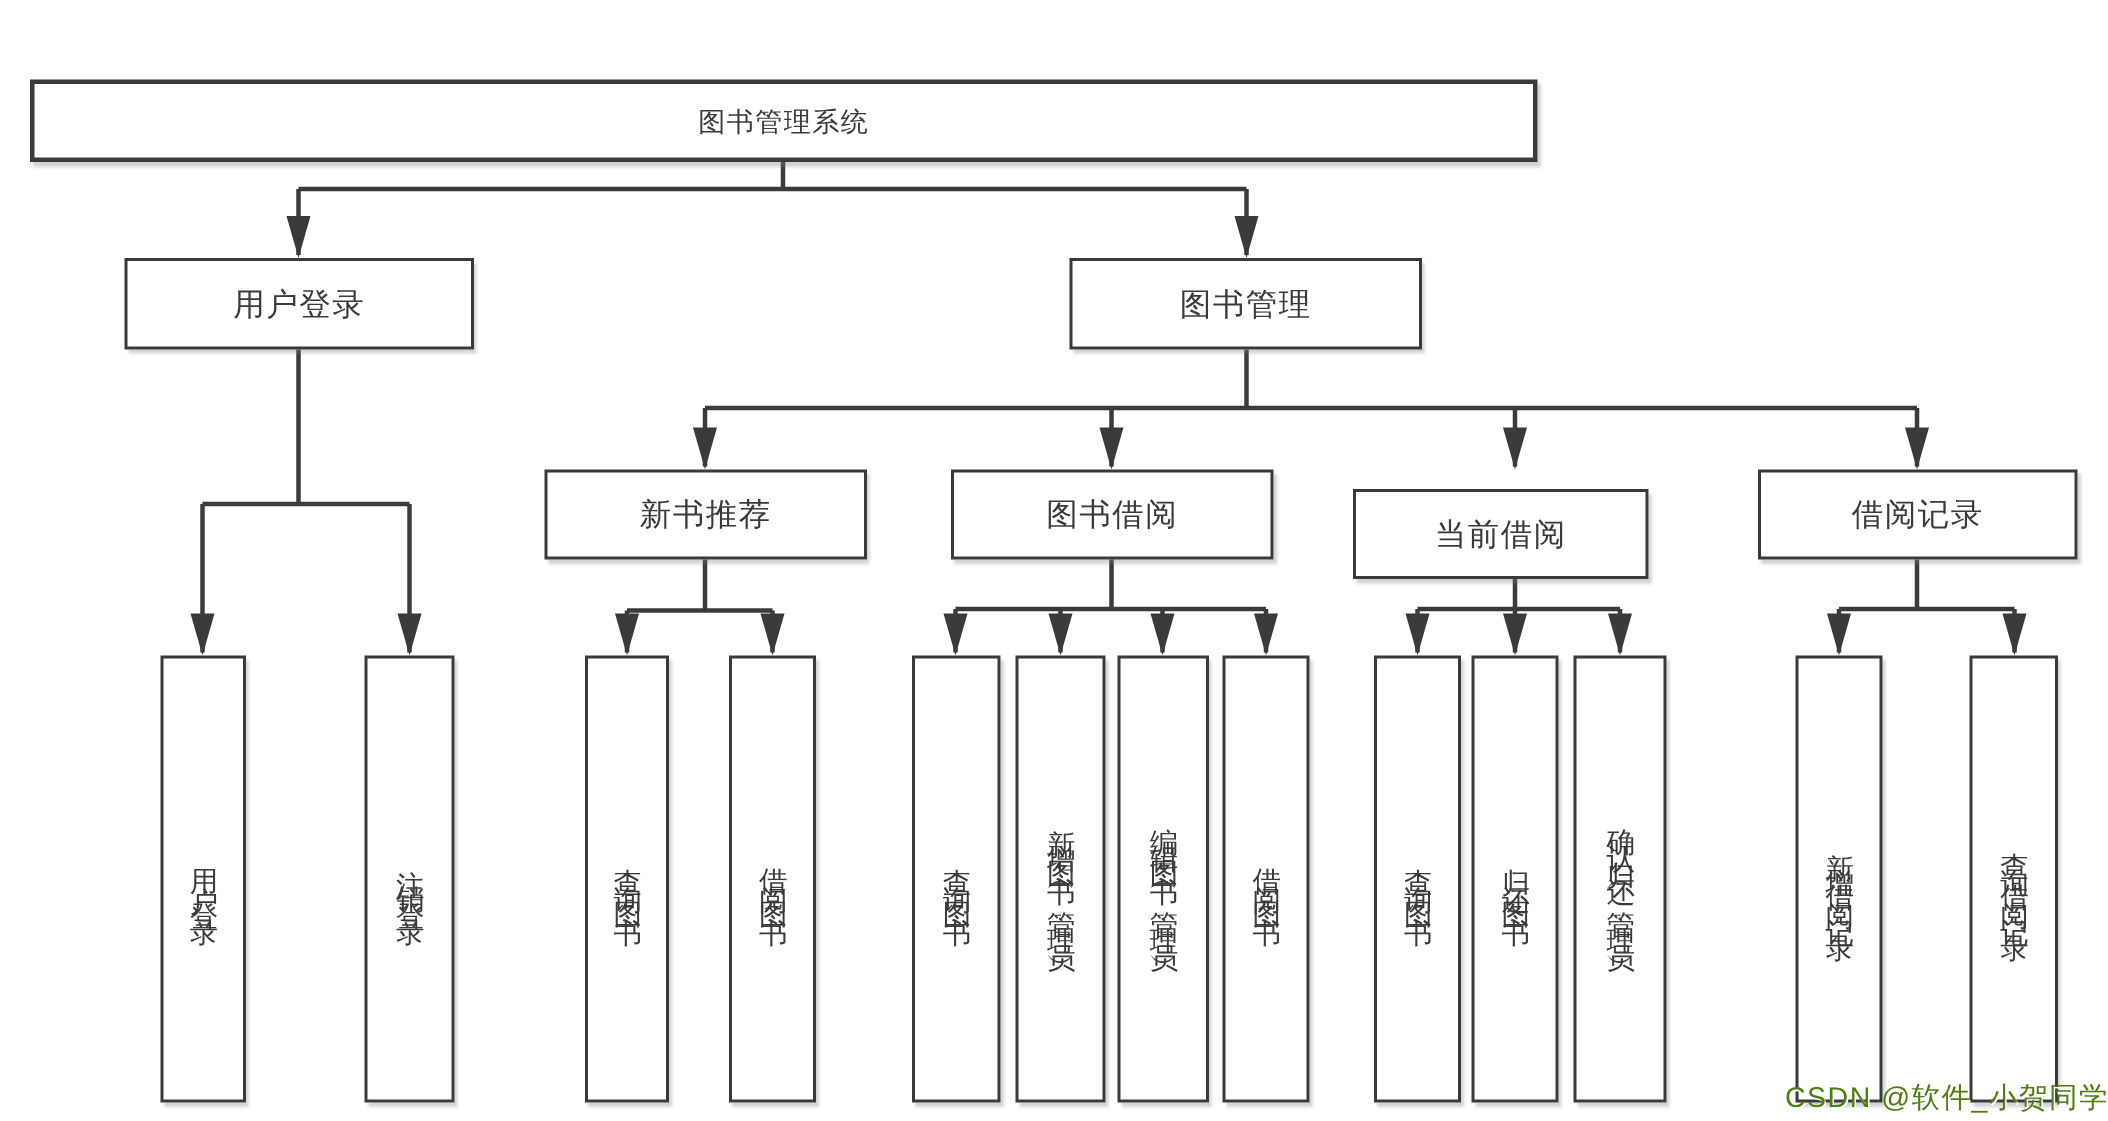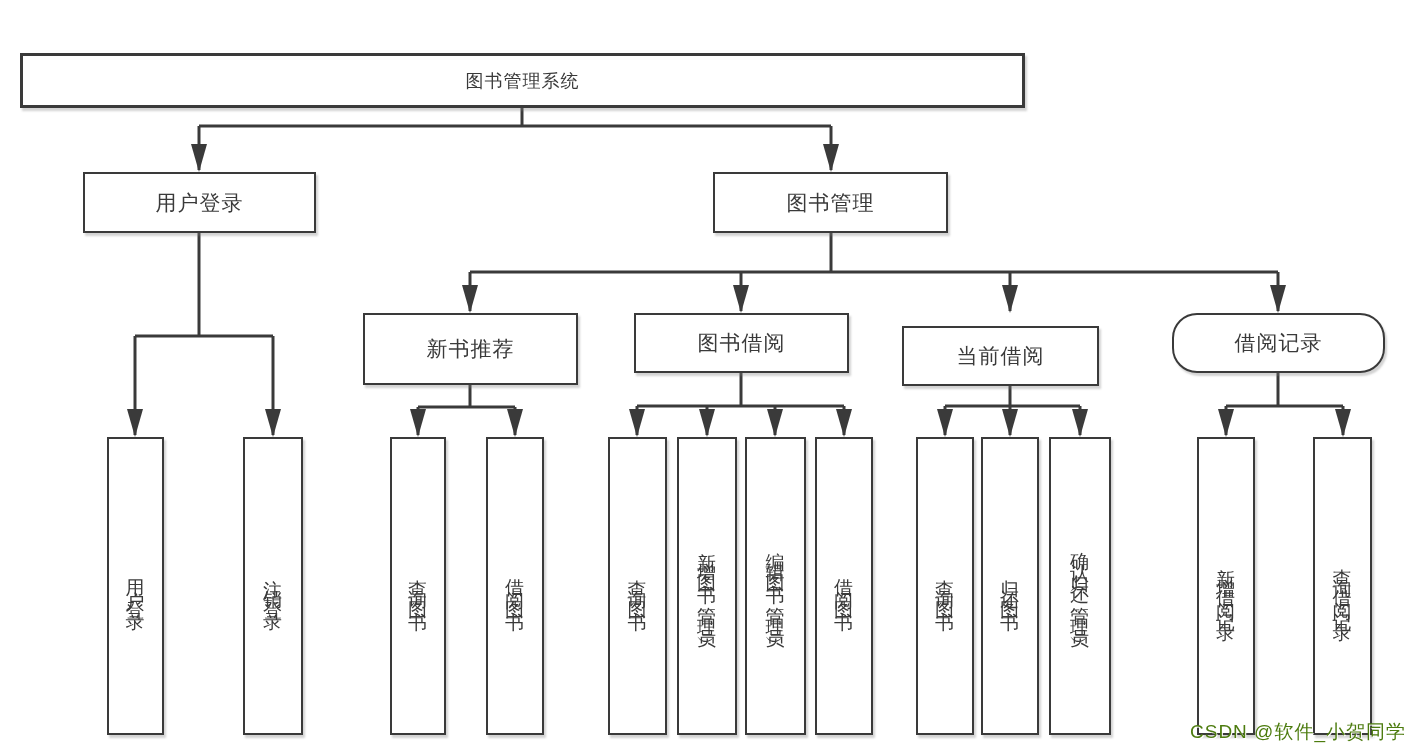--- a/index.html
+++ b/index.html
@@ -128,30 +128,30 @@
     <span>图书管理系统</span>
   </div>
 
   <div class="node" style="left:83px; top:172px; width:233px; height:61px;">
     <span>用户登录</span>
   </div>
   <div class="node" style="left:713px; top:172px; width:235px; height:61px;">
     <span>图书管理</span>
   </div>
 
-  <div class="node" style="left:363px; top:313px; width:215px; height:72px;">
+  <div class="node" style="left:363px; top:313px; width:215px; height:60px;">
     <span>新书推荐</span>
   </div>
   <div class="node" style="left:634px; top:313px; width:215px; height:60px;text-align:right;">
     <span>图书借阅</span>
   </div>
   <div class="node" style="left:902px; top:326px; width:197px; height:60px;">
     <span>当前借阅</span>
   </div>
-  <div class="node" style="left:1172px; top:313px; width:213px; height:60px;border-radius:25px;">
+  <div class="node" style="left:1172px; top:313px; width:213px; height:60px;">
     <span>借阅记录</span>
   </div>
 
   <div class="leaf" style="left:107px; width:57px;">
     <span>用户登录</span>
   </div>
   <div class="leaf" style="left:243px; width:60px;">
     <span>注销登录</span>
   </div>
 

